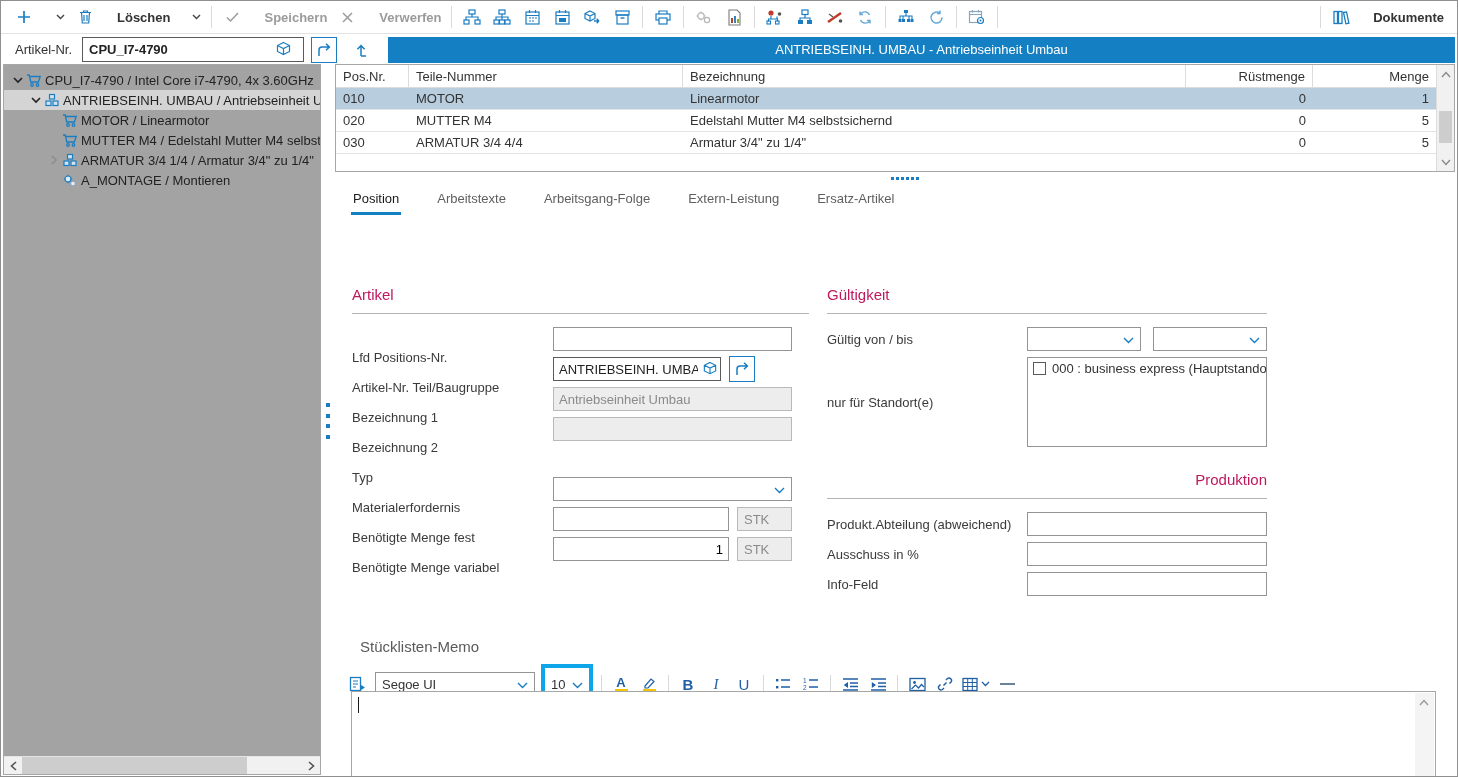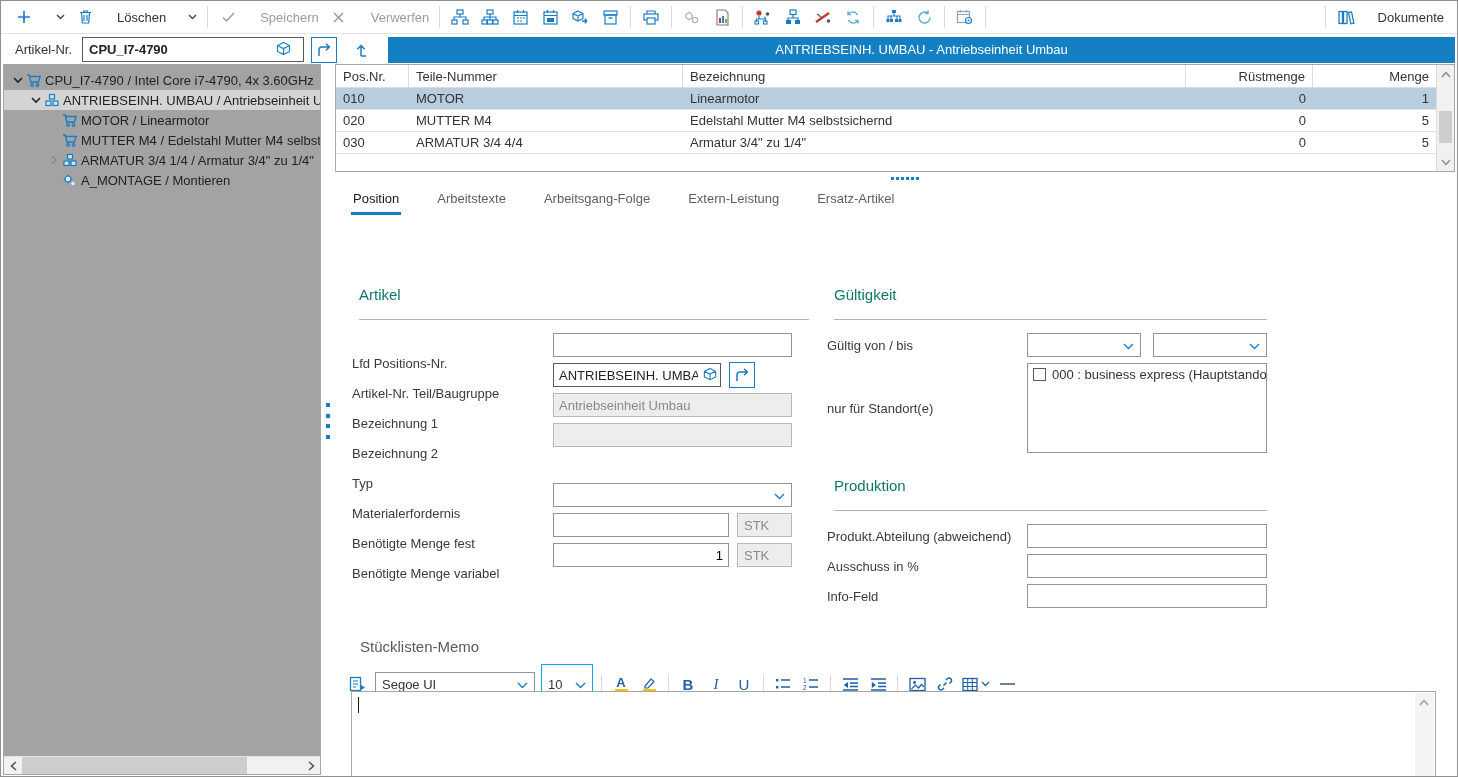--- a/index.html
+++ b/index.html
@@ -3,21 +3,21 @@
 <meta charset="utf-8">
 <style>
   * { box-sizing: border-box; margin: 0; padding: 0; }
   html,body { width:1458px; height:777px; }
   body { font-family:"Liberation Sans", sans-serif; font-size:13px; color:#333; background:#fff; }
   #window { position:relative; width:1458px; height:777px; border:1px solid #8f8f8f; background:#fff; overflow:hidden; }
 
   
   #toolbar { position:absolute; left:0; top:0; right:0; height:33px; display:flex; align-items:center;
              padding:0 8px; border-bottom:1px solid #e3e3e3; background:#fff; }
-  .tbtn { display:flex; align-items:center; gap:22px; padding:0 5px; height:28px; cursor:default; color:#333; }
+  .tbtn { display:flex; align-items:center; gap:22px; padding:0 5px; height:28px; cursor:default; color:#333;font-weight:bold; }
   .tbtn.disabled { color:#9b9b9b; }
   .tsep { width:1px; height:22px; background:#d9d9d9; margin:0 5px; flex:0 0 auto; }
   .ico { display:inline-flex; align-items:center; justify-content:center; width:20px; height:20px; flex:0 0 auto; }
   .ico svg { display:block; }
   .chev-s svg { display:block; }
   #tb-right { margin-left:auto; display:flex; align-items:center; }
 
   
   #navrow { position:absolute; left:0; top:34px; right:0; height:29px; display:flex; align-items:center; }
   #art-label { margin:0 10px 0 14px; color:#333; }
@@ -65,21 +65,21 @@
   #split-top { position:absolute; left:556px; top:113px; }
   #split-mid { position:absolute; left:556px; top:500px; }
 
   
   #tabs { position:absolute; left:16px; top:123px; display:flex; gap:34px; }
   .tab { padding:4px 2px 6px 2px; color:#5f5f5f; cursor:default; }
   .tab.active { color:#1a1a1a; border-bottom:3px solid #1480c3; }
 
   
   #formarea { position:absolute; left:0; top:160px; right:0; bottom:0; }
-  .sec-h { font-size:15px; color:#0f766e; padding-bottom:16px; border-bottom:1px solid #b3b3b3;margin-left:7px; }
+  .sec-h { font-size:15px; color:#be185d; padding-bottom:10px; border-bottom:1px solid #b3b3b3; }
   .fl { color:#3a3a3a; }
   .inp { border:1px solid #949494; background:#fff; height:24px; font:inherit; padding:0 5px; outline:none; }
   .inp.dis { background:#ededed; border-color:#b9b9b9; color:#8a8a8a; }
   .inp.num { text-align:right; }
   .combo { border:1px solid #949494; background:#fff; height:24px; display:flex; align-items:center; justify-content:flex-end; padding:0 6px; }
   .unit { width:55px; height:24px; background:#ededed; border:1px solid #b9b9b9; color:#8a8a8a; display:flex; align-items:center; padding:0 6px; margin-left:8px; }
 
   #col-left  { position:absolute; left:17px;  top:62px; width:457px; }
   #col-right { position:absolute; left:492px; top:62px; width:440px; }
   .frow { display:flex; align-items:center; margin-top:6px; height:24px; }
@@ -94,21 +94,21 @@
   .chk-item { display:flex; align-items:center; gap:6px; white-space:nowrap; }
   .chk { width:13px; height:13px; border:1px solid #5a5a5a; background:#fff; flex:0 0 auto; }
 
   
   #memo-h { position:absolute; left:25px; top:414px; font-size:15px; color:#5a5a5a; }
   #memo-toolbar { position:absolute; left:12px; top:440px; display:flex; align-items:center; gap:6px; }
   .mbtn { display:flex; align-items:center; justify-content:center; min-width:22px; height:22px; color:#1f5fa6; }
   .mbtn.txt { font-size:15px; }
   .msep { width:1px; height:18px; background:#d9d9d9; margin:0 2px; }
   .fontbox { width:160px; height:24px; border:1px solid #949494; display:flex; align-items:center; padding:0 6px; justify-content:space-between; }
-  .sizebox { width:52px; height:40px; border:1px solid #0ea5e9; display:flex; align-items:center; padding:0 6px; justify-content:space-between; }
+  .sizebox { width:52px; height:40px; border:4px solid #0ea5e9; display:flex; align-items:center; padding:0 6px; justify-content:space-between; }
   .ybar { display:block; width:13px; height:3px; background:#f2c500; margin-top:0px; }
   .stack { display:flex; flex-direction:column; align-items:center; line-height:1; }
 
   #memo-box { position:absolute; left:16px; top:467px; width:1085px; height:139px; border:1px solid #a7a7a7; background:#fff; }
   #memo-caret { position:absolute; left:6px; top:5px; width:1px; height:16px; background:#1a1a1a; }
   #memo-vscroll { position:absolute; top:1px; bottom:1px; right:1px; width:19px; background:#f4f4f4; }
   #memo-vscroll .sb-arrow { color:#9a9a9a; }
 </style>
 </head>
 <body>
@@ -609,21 +609,21 @@
         <div style="display:flex; margin-top:6px;">
           <span class="fl" style="align-self:center;">nur für Standort(e)</span>
           <div id="standort-box">
             <div class="chk-item">
               <span class="chk"></span>
               <span>000 : business express (Hauptstandort)</span>
             </div>
           </div>
         </div>
 
-        <div class="sec-h" style="margin-top:24px;">Produktion</div>
+        <div class="sec-h" style="margin-top:24px;text-align:right;">Produktion</div>
 
         <div class="frow" style="margin-top:13px;">
           <span class="fl">Produkt.Abteilung (abweichend)</span>
           <input class="inp" style="width: 240px;" value="">
         </div>
         <div class="frow">
           <span class="fl">Ausschuss in %</span>
           <input class="inp" style="width: 240px;" value="">
         </div>
         <div class="frow">

